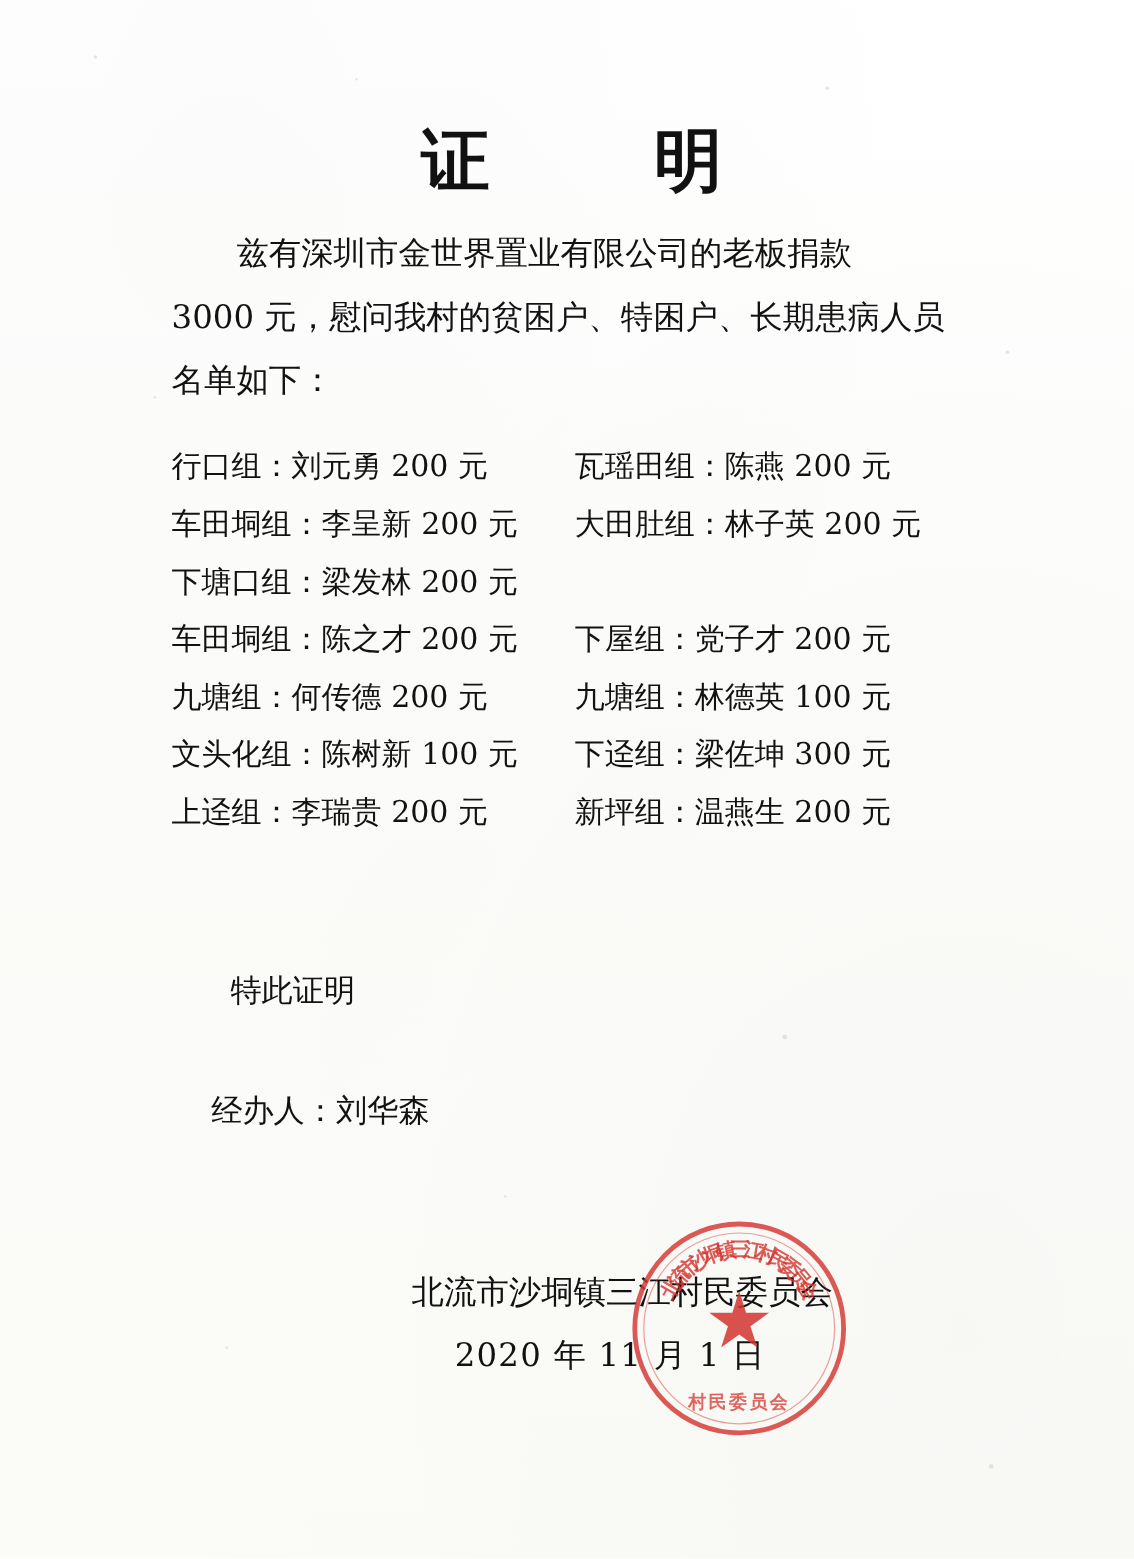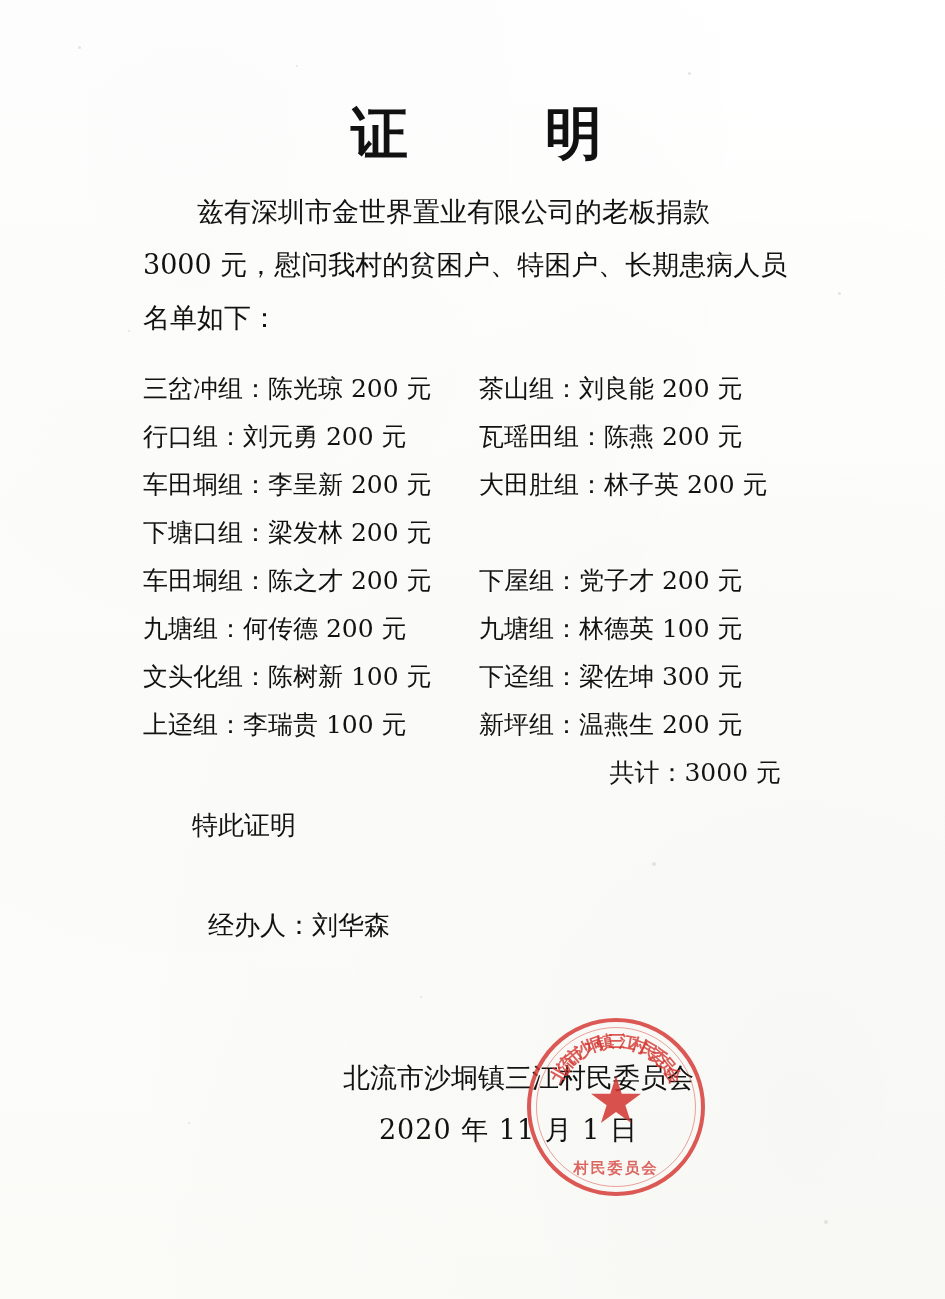--- a/index.html
+++ b/index.html
@@ -102,21 +102,21 @@
   .closing {
     position: absolute;
     top: 808px;
     left: 192px;
     font-size: 26px;
     color: #121212;
   }
   .handler {
     position: absolute;
     top: 908px;
-    left: 208px;
+    left: 176px;
     font-size: 26px;
     color: #121212;
   }
 
   .signoff {
     position: absolute;
     top: 1052px;
     left: 0;
     width: 945px;
     text-align: center;
@@ -209,24 +209,20 @@
   <div class="doc-title">证　明</div>
 
   <div class="intro">
     <p class="first">兹有深圳市金世界置业有限公司的老板捐款</p>
     <p>3000 元，慰问我村的贫困户、特困户、长期患病人员</p>
     <p>名单如下：</p>
   </div>
 
   <div class="name-table">
     <div class="name-row">
-      <div class="col-left">三岔冲组：陈光琼  200 元</div>
-      <div class="col-right">茶山组：刘良能 200 元</div>
-    </div>
-    <div class="name-row">
       <div class="col-left">行口组：刘元勇  200 元</div>
       <div class="col-right">瓦瑶田组：陈燕 200 元</div>
     </div>
     <div class="name-row">
       <div class="col-left">车田垌组：李呈新 200 元</div>
       <div class="col-right">大田肚组：林子英 200 元</div>
     </div>
     <div class="name-row">
       <div class="col-right">下塘口组：梁发林 200 元</div>
     </div>
@@ -236,26 +232,22 @@
     </div>
     <div class="name-row">
       <div class="col-left">九塘组：何传德 200 元</div>
       <div class="col-right">九塘组：林德英 100 元</div>
     </div>
     <div class="name-row">
       <div class="col-left">文头化组：陈树新  100 元</div>
       <div class="col-right">下迳组：梁佐坤 300 元</div>
     </div>
     <div class="name-row">
-      <div class="col-left">上迳组：李瑞贵  100 元</div>
+      <div class="col-left">上迳组：李瑞贵  200 元</div>
       <div class="col-right">新坪组：温燕生 200 元</div>
-    </div>
-    <div class="total-row">
-      <div class="total-spacer"></div>
-      <div class="total-text">共计：3000 元</div>
     </div>
   </div>
 
   <div class="closing">特此证明</div>
   <div class="handler">经办人：刘华森</div>
 
   <div class="signoff">
     <div class="org">北流市沙垌镇三江村民委员会</div>
     <div class="date">2020 年 11 月 1 日</div>
   </div>

